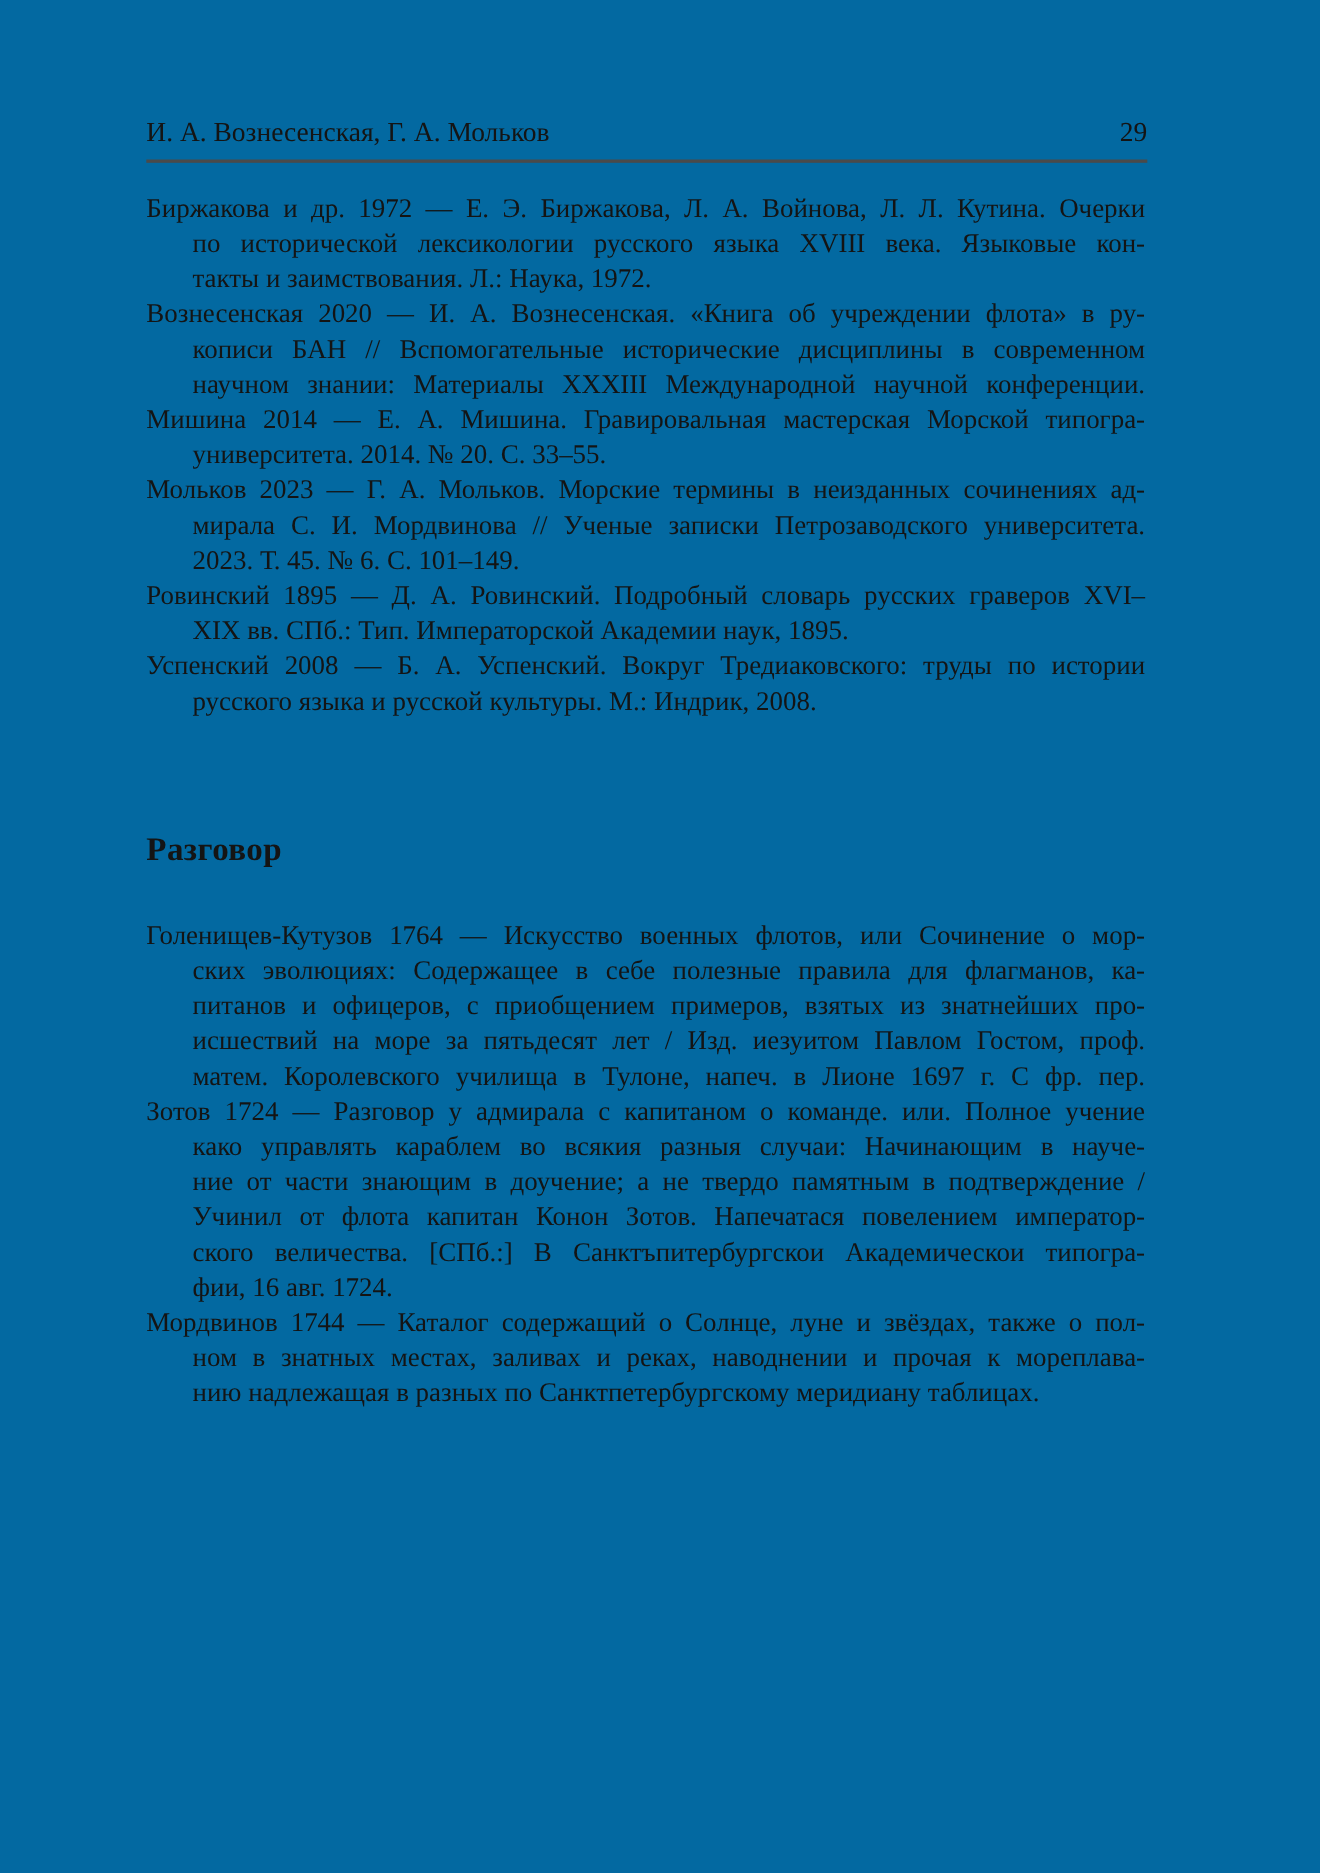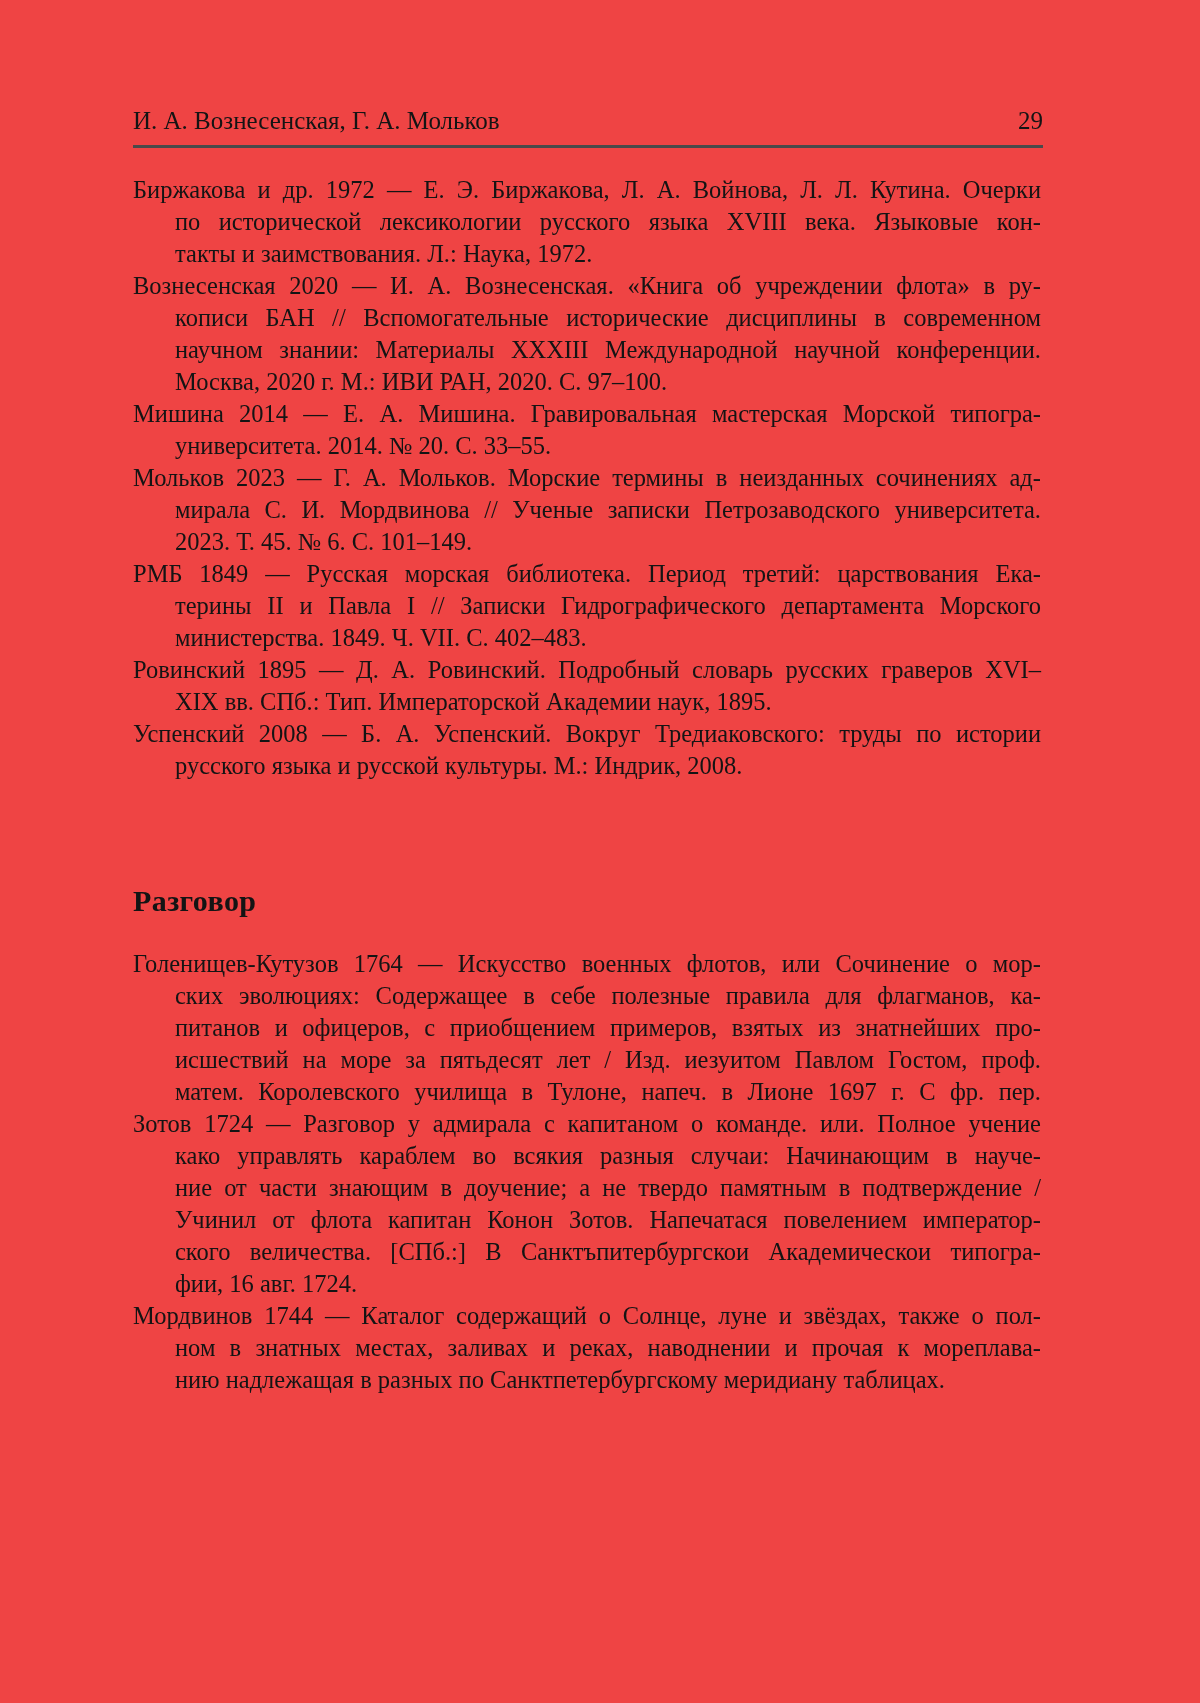--- a/index.html
+++ b/index.html
@@ -6,21 +6,21 @@
   body {
     width: 1200px;
     background: #ffffff;
     color: #141414;
     font-family: "Liberation Serif", "DejaVu Serif", serif;
   }
   .page {
     position: relative;
     width: 1200px;
     height: 1703px;
-    background: #ef4444;
+    background: #0369a1;
     overflow: hidden;
   }
   .running-head {
     margin: 106px 0 0 133px;
     width: 910px;
     display: flex;
     justify-content: space-between;
     align-items: flex-end;
     font-size: 25px;
     line-height: 1.2;
@@ -29,21 +29,21 @@
     margin: 9px 0 0 133px;
     width: 910px;
     height: 3px;
     background: #4a4a4a;
   }
   .ref-list {
     margin-left: 133px;
     width: 908px;
   }
   .refs-top { margin-top: 26px; }
-  .refs-sources { margin-top: 31px; }
+  .refs-sources { margin-top: 46px; }
   .ref-line {
     font-size: 24.5px;
     line-height: 32px;
     text-align: justify;
     text-align-last: justify;
   }
   .ref-line.cont { padding-left: 42px; }
   .ref-line.last { text-align-last: left; }
   .section-heading {
     margin: 102px 0 0 133px;
@@ -68,35 +68,29 @@
   <div class="ref-list refs-top">
       <div class="ref">
         <div class="ref-line">Биржакова и др. 1972 — Е. Э. Биржакова, Л. А. Войнова, Л. Л. Кутина. Очерки</div>
         <div class="ref-line cont">по исторической лексикологии русского языка XVIII века. Языковые кон-</div>
         <div class="ref-line cont last">такты и заимствования. Л.: Наука, 1972.</div>
       </div>
       <div class="ref">
         <div class="ref-line">Вознесенская 2020 — И. А. Вознесенская. «Книга об учреждении флота» в ру-</div>
         <div class="ref-line cont">кописи БАН // Вспомогательные исторические дисциплины в современном</div>
         <div class="ref-line cont">научном знании: Материалы XXXIII Международной научной конференции.</div>
-        <div class="ref-line cont last">Москва, 2020 г. М.: ИВИ РАН, 2020. С. 97–100.</div>
       </div>
       <div class="ref">
         <div class="ref-line">Мишина 2014 — Е. А. Мишина. Гравировальная мастерская Морской типогра-</div>
         <div class="ref-line cont last">университета. 2014. № 20. С. 33–55.</div>
       </div>
       <div class="ref">
         <div class="ref-line">Мольков 2023 — Г. А. Мольков. Морские термины в неизданных сочинениях ад-</div>
         <div class="ref-line cont">мирала С. И. Мордвинова // Ученые записки Петрозаводского университета.</div>
         <div class="ref-line cont last">2023. Т. 45. № 6. С. 101–149.</div>
-      </div>
-      <div class="ref">
-        <div class="ref-line">РМБ 1849 — Русская морская библиотека. Период третий: царствования Ека-</div>
-        <div class="ref-line cont">терины II и Павла I // Записки Гидрографического департамента Морского</div>
-        <div class="ref-line cont last">министерства. 1849. Ч. VII. С. 402–483.</div>
       </div>
       <div class="ref">
         <div class="ref-line">Ровинский 1895 — Д. А. Ровинский. Подробный словарь русских граверов XVI–</div>
         <div class="ref-line cont last">XIX вв. СПб.: Тип. Императорской Академии наук, 1895.</div>
       </div>
       <div class="ref">
         <div class="ref-line">Успенский 2008 — Б. А. Успенский. Вокруг Тредиаковского: труды по истории</div>
         <div class="ref-line cont last">русского языка и русской культуры. М.: Индрик, 2008.</div>
       </div>
     </div>

